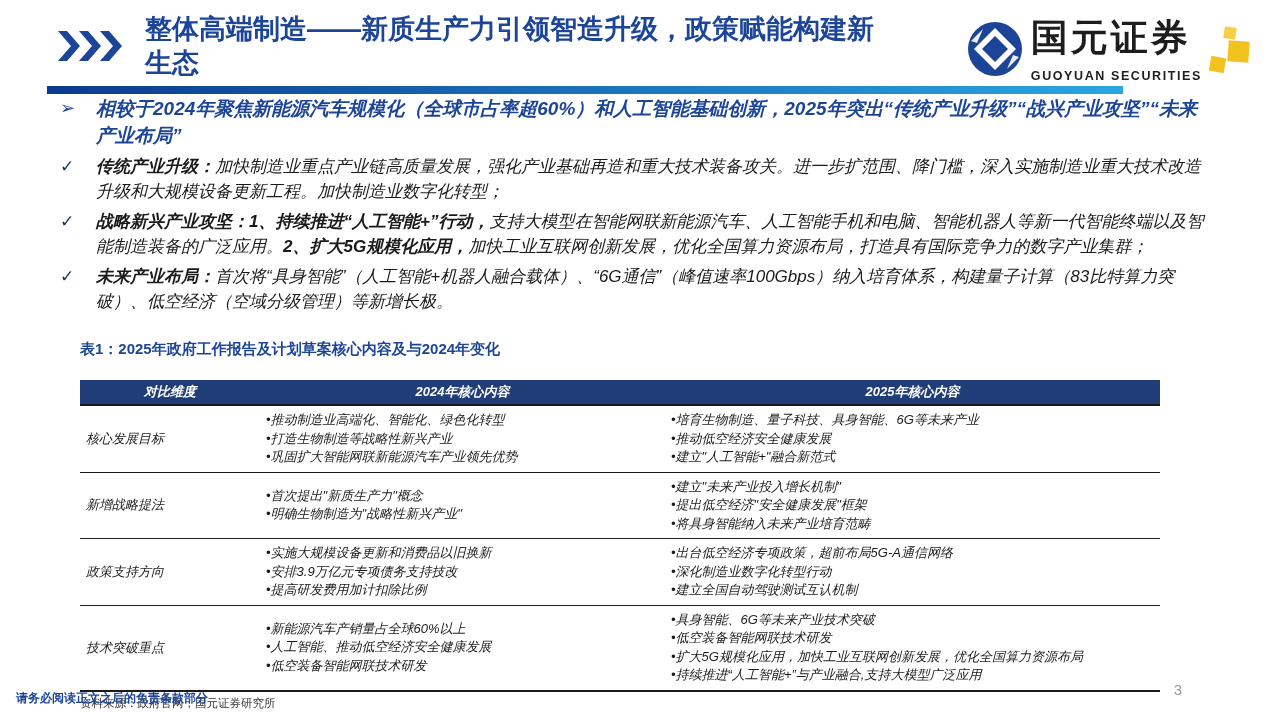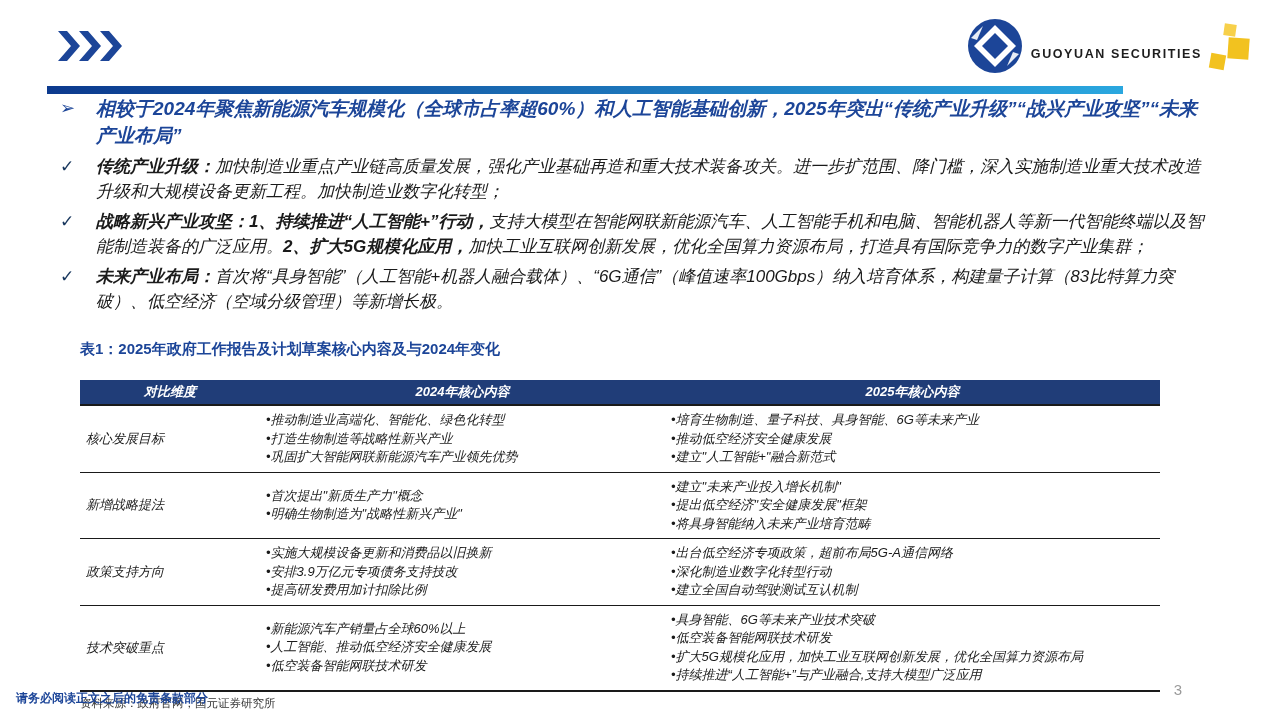--- a/index.html
+++ b/index.html
@@ -56,32 +56,34 @@
 <div class="slide">
 
   <div class="chevrons">
     <svg width="64" height="30" viewBox="0 0 64 30" fill="currentColor" aria-hidden="true">
       <path d="M0 0 h9 l13 15 -13 15 h-9 l13 -15 z"></path>
       <path d="M21 0 h9 l13 15 -13 15 h-9 l13 -15 z"></path>
       <path d="M42 0 h9 l13 15 -13 15 h-9 l13 -15 z"></path>
     </svg>
   </div>
 
+  <h1 class="page-title">整体高端制造——新质生产力引领智造升级，政策赋能构建新生态</h1>
 
   <div class="logo">
     <span class="logo-mark">
       <svg width="56" height="56" viewBox="0 0 56 56" aria-hidden="true">
         <circle cx="28" cy="28" r="27" fill="#1c4598"></circle>
         <path d="M28 7 L49 28 L28 49 L7 28 Z" fill="#fff"></path>
         <path d="M28 15 L41 28 L28 41 L15 28 Z" fill="#1c4598"></path>
         <path d="M4 20 L16 8 L10 22 Z" fill="#fff" opacity="0.9"></path>
         <path d="M52 36 L40 48 L46 34 Z" fill="#fff" opacity="0.9"></path>
       </svg>
     </span>
     <div class="logo-text">
+      <div class="logo-cn">国元证券</div>
       <div class="logo-en">GUOYUAN SECURITIES</div>
     </div>
     <div class="logo-squares">
       <div class="sq sq1"></div>
         <div class="sq sq2"></div>
         <div class="sq sq3"></div>
     </div>
   </div>
 
   <div class="header-bar"></div>

